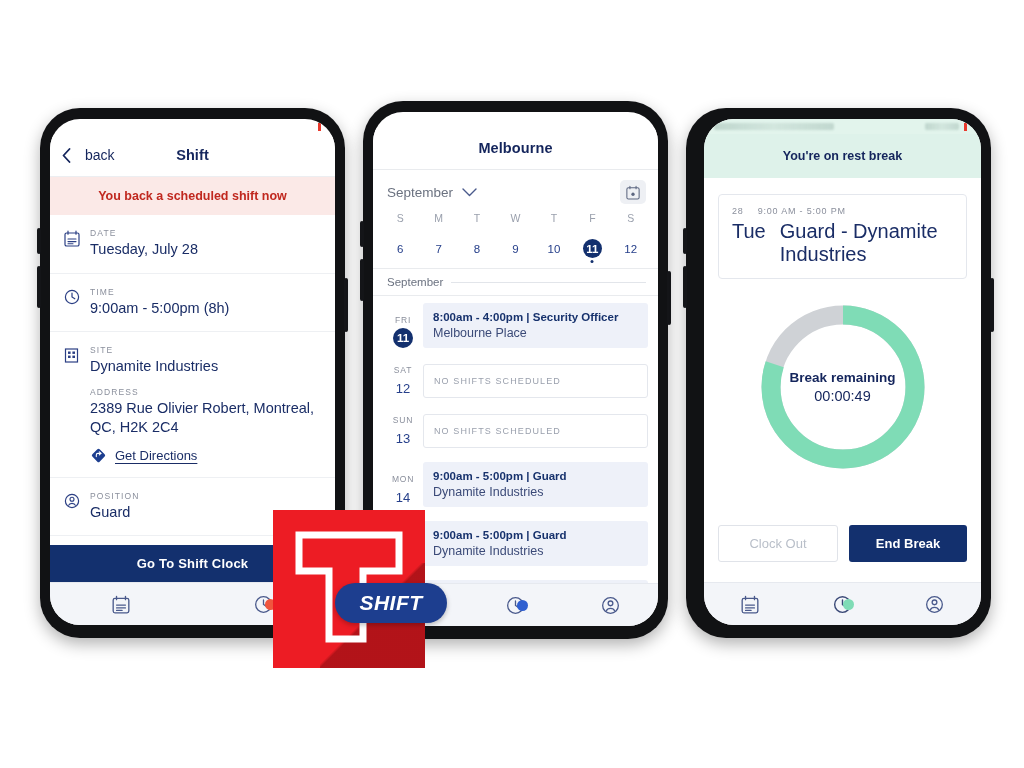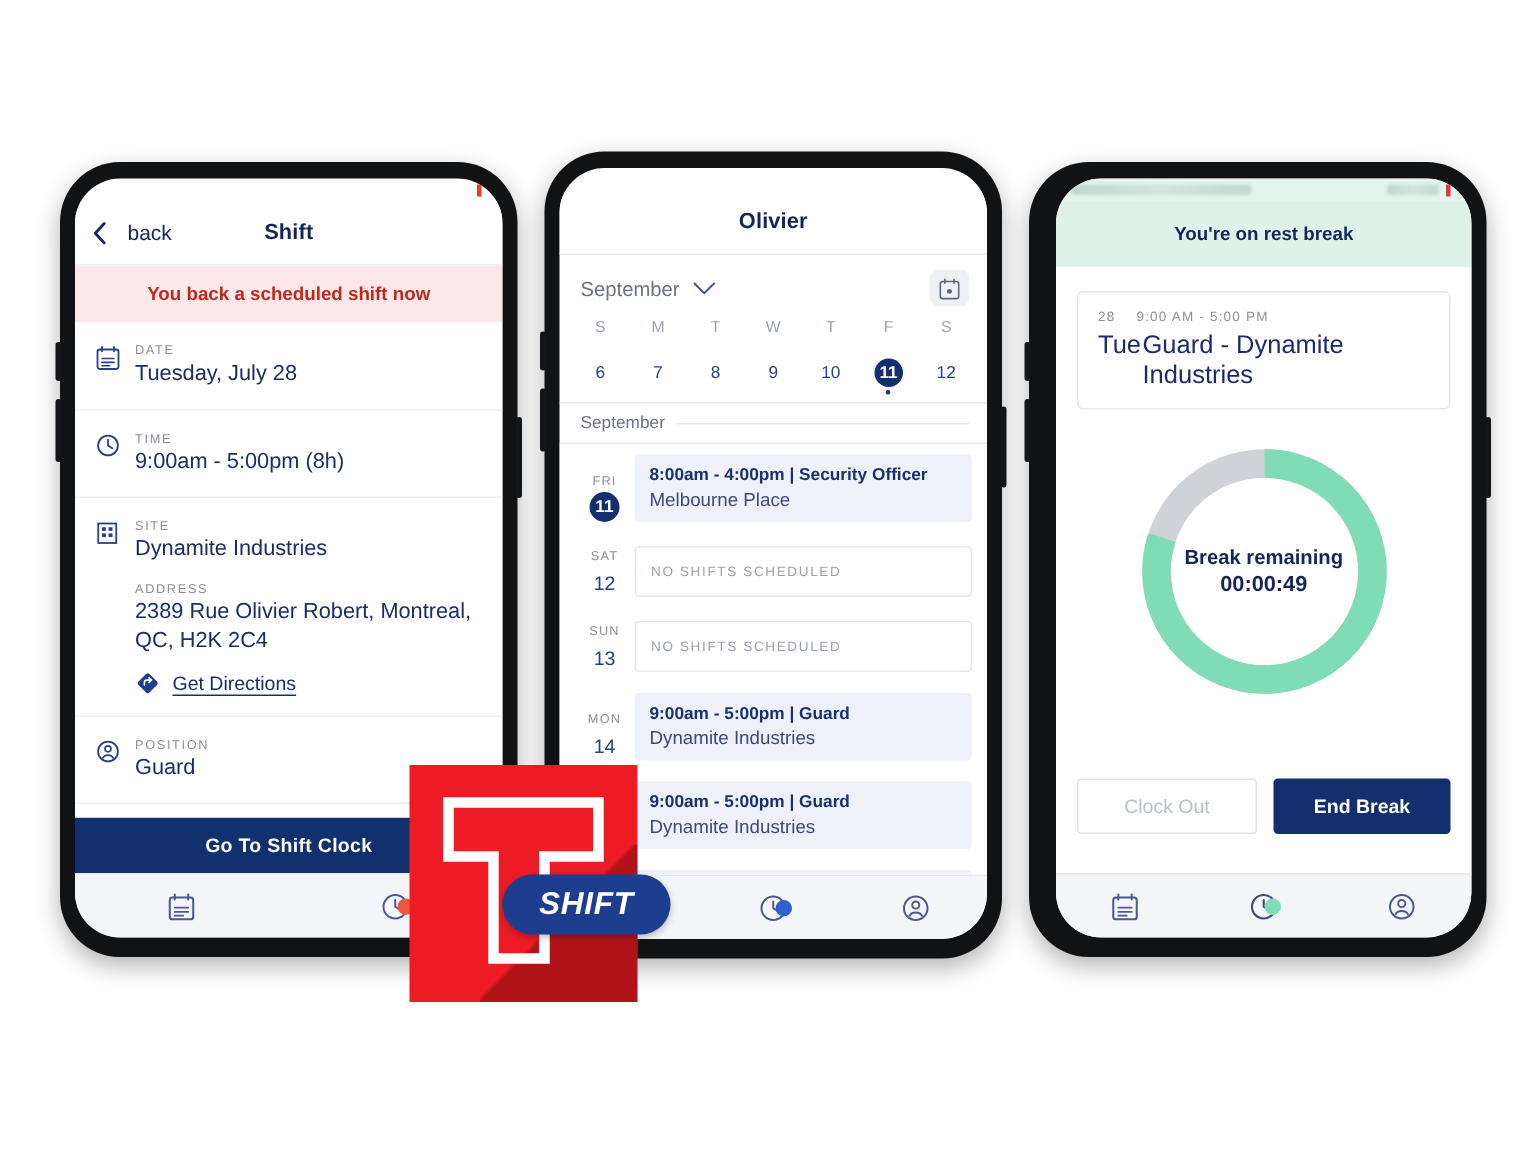--- a/index.html
+++ b/index.html
@@ -360,41 +360,41 @@
   }
   .shift-card-top {
     display: flex;
     gap: 14px;
     font-size: 9px;
     letter-spacing: .8px;
     color: #8a8f9c;
   }
   .shift-card-main {
     display: flex;
-    gap: 1px;
-    font-size: 17px;
+    gap: 14px;
+    font-size: 20px;
     color: #1a2d66;
     margin-top: 4px;
   }
   .timer-wrap {
     display: flex;
     justify-content: center;
     margin-top: 22px;
     position: relative;
   }
   .timer-center {
     position: absolute;
     top: 50%;
     left: 50%;
     transform: translate(-50%, -50%);
     text-align: center;
     color: #14255c;
   }
   .timer-label { font-size: 13.5px; font-weight: bold; }
-  .timer-value { font-size: 14.5px; font-weight: bold; margin-top: 3px; }
+  .timer-value { font-size: 14.5px; font-weight: normal; margin-top: 3px; }
 
   .break-btns {
     display: flex;
     gap: 11px;
     padding: 0 14px;
     margin-top: 52px;
   }
   .btn-ghost {
     flex: 1 1 0;
     border: 1px solid #e0e3e9;
@@ -585,21 +585,21 @@
 
 <div class="phone" id="phone2">
   <div class="btn-side btn-left-1"></div>
   <div class="btn-side btn-left-2"></div>
   <div class="btn-side btn-right-1"></div>
   <div class="screen">
 
     <div class="statusbar"></div>
 
     <div class="navbar plain">
-      <div class="nav-title">Olivier</div>
+      <div class="nav-title">Melbourne</div>
     </div>
 
     <div>
       <div class="cal-head">
         <span class="cal-month">September</span>
         <span class="cal-chev">
           <svg width="15" height="9" viewBox="0 0 15 9">
             <path d="M1 1 L7.5 7.5 L14 1" fill="none" stroke="#4a5a8c" stroke-width="1.4" stroke-linecap="round" stroke-linejoin="round"></path>
           </svg>
         </span>

